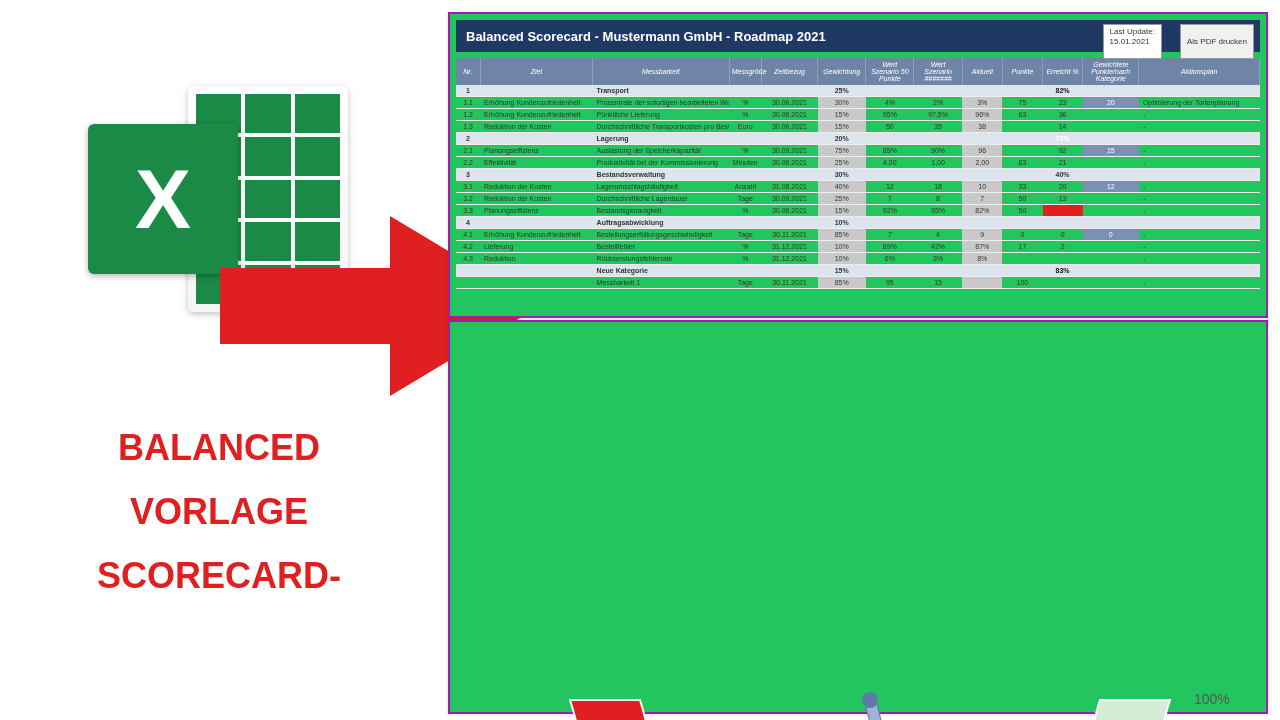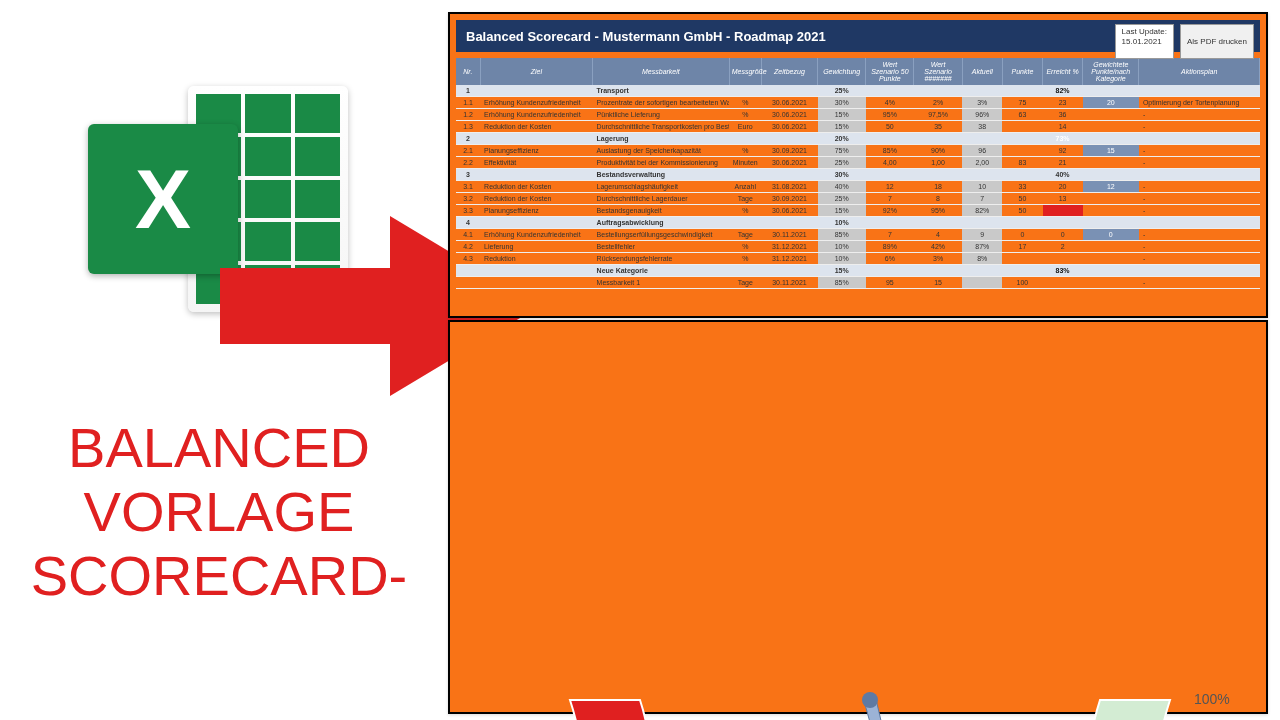--- a/index.html
+++ b/index.html
@@ -1,40 +1,40 @@
 <!DOCTYPE html>
 <html><head>
 <meta charset="utf-8">
 <style>
   html,body{margin:0;padding:0;width:1280px;height:720px;background:#fff;font-family:Arial,Helvetica,sans-serif;overflow:hidden}
   .stage{position:relative;width:1280px;height:720px}
   
-  .panel{position:absolute;border:2px solid #000000;background:#f97316;box-shadow:0 1px 3px rgba(0,0,0,.15)}
+  .panel{position:absolute;border:2px solid #a21caf;background:#22c55e;box-shadow:0 1px 3px rgba(0,0,0,.15)}
   .panel-top{left:448px;top:12px;width:816px;height:302px}
   .panel-bot{left:448px;top:320px;width:816px;height:390px}
   
   .titlebar{display:flex;align-items:center;background:#1f3864;color:#fff;height:32px;margin:6px;padding:0 10px;font-weight:bold;font-size:13px}
-  .titlemeta{position:absolute;right:12px;top:10px;display:flex;gap:6px;align-items:stretch}
+  .titlemeta{position:absolute;right:12px;top:10px;display:flex;gap:18px;align-items:stretch}
   .metabox{border:1px solid #999;background:#fff;padding:2px 6px;font-size:8px;line-height:10px;color:#333}
   .pdfbtn{border:1px solid #999;background:#f0f0f0;padding:12px 6px;font-size:8px;color:#333;display:flex;align-items:center}
   
   .bsctab{margin:0 6px 6px 6px;width:calc(100% - 12px);border-collapse:collapse;font-size:7px;color:#333;table-layout:fixed}
   .bsctab th{background:#6e85a8;color:#fff;font-style:italic;font-weight:normal;padding:3px 2px;border-right:1px solid #8aa0c0;text-align:center}
   .bsctab td{padding:2px 2px;border-bottom:1px solid #eee;text-align:center;white-space:nowrap;overflow:hidden}
   .bsctab td.l{text-align:left;padding-left:4px}
   .bsctab tr.cat td{background:#dde4ee;font-weight:bold}
   .cell-grey{background:#c9c9c9}
   .cell-green{background:#5aa84f;color:#111}
   .cell-dgreen{background:#2f7d32;color:#fff}
   .cell-yellow{background:#f2c200}
   .cell-red{background:#e02020;color:#fff}
   .cell-blue{background:#7a91b4;color:#fff}
   
   .caption{position:absolute;left:14px;top:416px;width:410px;text-align:center}
-  .caption .line{color:#e02020;font-weight:normal;font-size:56px;line-height:64px}
+  .caption .line{color:#e02020;font-weight:bold;font-size:36px;line-height:64px}
   
   .xl{position:absolute;left:88px;top:80px;width:260px;height:250px}
   .xl-book{position:absolute;right:0;top:6px;width:160px;height:226px;border-radius:6px;background:linear-gradient(#fff,#f5f5f5);box-shadow:0 2px 6px rgba(0,0,0,.25);padding:8px;box-sizing:border-box;display:grid;grid-template-columns:repeat(3,1fr);grid-template-rows:repeat(5,1fr);gap:4px}
   .xl-book div{background:#1a8a46}
   .xl-badge{position:absolute;left:0;top:44px;width:150px;height:150px;background:#1a8a46;border-radius:6px;display:flex;align-items:center;justify-content:center;color:#fff;font-size:84px;font-weight:bold;font-family:"Segoe UI",Arial,sans-serif;box-shadow:0 2px 6px rgba(0,0,0,.3)}
   
   .gauge-wrap{position:absolute;left:0;top:8px;width:100%;height:100%}
   .col-idx{width:3%}
   .col-ziel{width:14%}
   .col-mess{width:17%}

